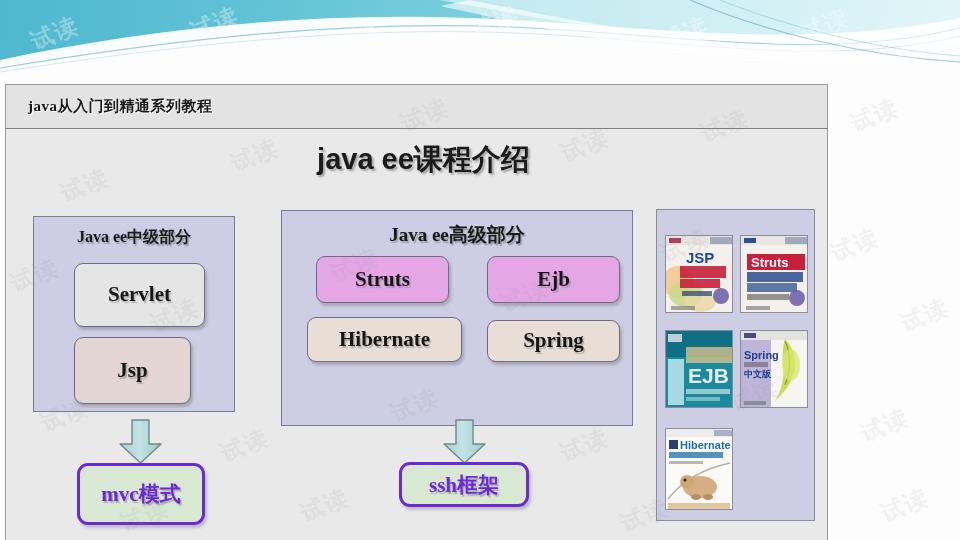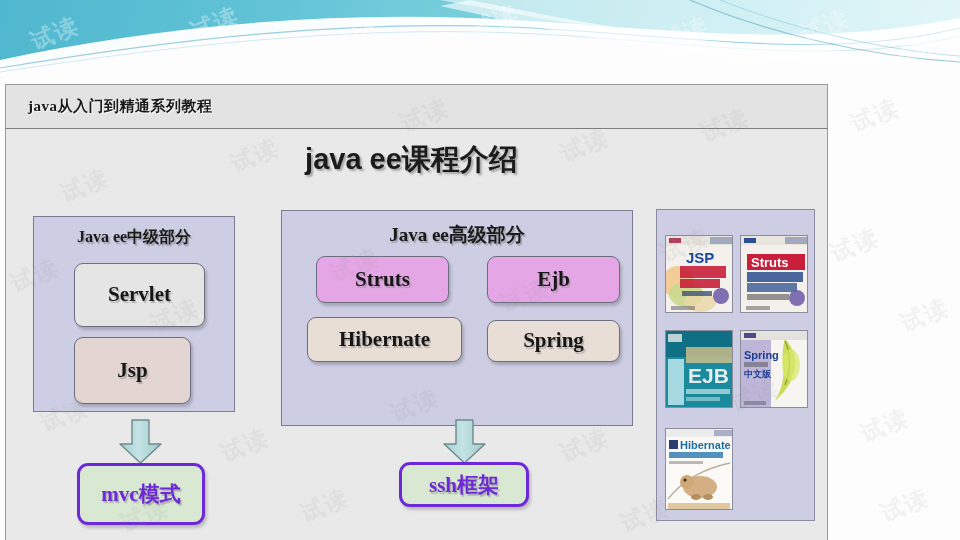--- a/index.html
+++ b/index.html
@@ -42,21 +42,21 @@
   .breadcrumb{
     position:absolute;left:22px;top:12px;
     font-family:"Liberation Serif", serif;
     font-size:15px;font-weight:bold;color:#1a1a1a;
     letter-spacing:.5px;
     text-shadow:1px 1px 0 rgba(255,255,255,.75);
     white-space:nowrap;
   }
 
   .page-title{
-    position:absolute;left:0;top:140px;width:823px;text-align:center;
+    position:absolute;left:12px;top:140px;width:823px;text-align:center;
     font-family:"Liberation Sans", sans-serif;
     font-size:29px;font-weight:bold;color:#1b1b1b;
     text-shadow:2px 2px 2px rgba(110,110,110,.55);
     z-index:5;
   }
 
   
   .panel{
     position:absolute;
     background:#cdcde4;

